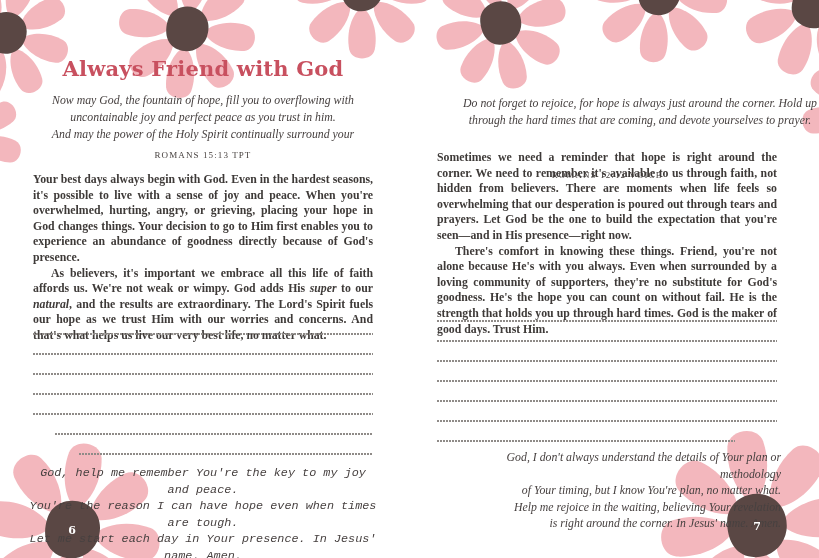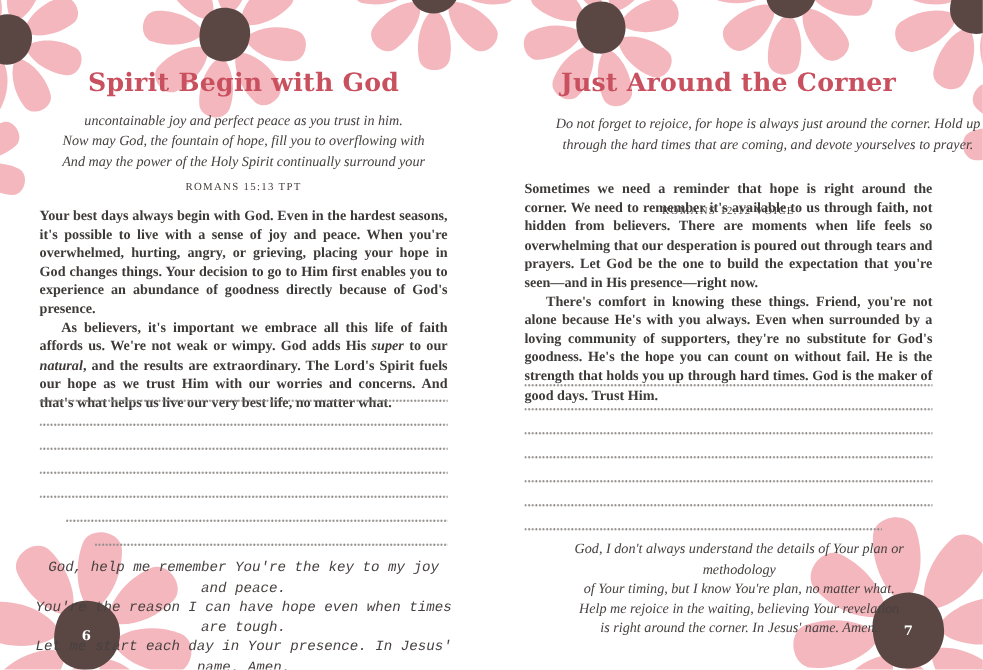--- a/index.html
+++ b/index.html
@@ -76,21 +76,21 @@
   .page-left .journal-line:nth-child(7){margin-left:46px;}
   .page-right .journal-line:nth-child(7){margin-right:42px;}
   .prayer{
     position:absolute;
     font-style:italic;
     font-size:11.8px;
     line-height:16.6px;
     color:#474140;
   }
   .page-left .prayer{top:465px;left:-6px;width:352px;text-align:center;font-family:Liberation Mono, monospace;}
-  .page-right .prayer{top:449px;left:14px;width:330px;text-align:center;}
+  .page-right .prayer{top:449px;left:14px;width:330px;text-align:right;}
   .page-number{
     position:absolute;z-index:3;
     transform:translate(-50%,-50%);
     font-family:"DejaVu Serif", serif;
     font-weight:700;
     font-size:11px;
     color:#ffffff;
   }
   .page-number.n6{left:72px;top:530px;}
   .page-number.n7{left:757px;top:526px;}
@@ -120,25 +120,25 @@
   <use href="#daisy" transform="translate(362,-10) scale(0.85)"></use>
   <use href="#daisy" transform="translate(501,24) scale(0.82) rotate(-14)"></use>
   <use href="#daisy" transform="translate(659,-6) scale(0.85) rotate(6)"></use>
   <use href="#daisy" transform="translate(814,6) scale(0.9) rotate(22)"></use>
   <use href="#daisy" transform="translate(866,112) scale(0.8) rotate(-10)"></use>
   <use href="#daisy" transform="translate(72,531) scale(1.1) rotate(10)"></use>
   <use href="#daisy" transform="translate(757,527) scale(1.2) rotate(-8)"></use>
 </svg>
 
 <div class="page page-left">
-  <div class="title">Spirit Begin with God</div>
+  <div class="title">Always Friend with God</div>
 
   <div class="quote">
+    <div>Now may God, the fountain of hope, fill you to overflowing with</div>
     <div>uncontainable joy and perfect peace as you trust in him.</div>
-    <div>Now may God, the fountain of hope, fill you to overflowing with</div>
     <div>And may the power of the Holy Spirit continually surround your</div>
   </div>
 
   <div class="reference">ROMANS 15:13 TPT</div>
 
   <div class="body-text">
     <p>Your best days always begin with God. Even in the hardest seasons, it's possible to live with a sense of joy and peace. When you're overwhelmed, hurting, angry, or grieving, placing your hope in God changes things. Your decision to go to Him first enables you to experience an abundance of goodness directly because of God's presence.</p>
     <p><span>As believers, it's important we embrace all this life of faith affords us. We're not weak or wimpy. God adds His </span><span class="em">super</span><span> to our </span><span class="em">natural</span><span>, and the results are extraordinary. The Lord's Spirit fuels our hope as we trust Him with our worries and concerns. And that's what helps us live our very best life, no matter what.</span></p>
   </div>
 
@@ -153,21 +153,20 @@
   </div>
 
   <div class="prayer">
     <div>God, help me remember You're the key to my joy and peace.</div>
     <div>You're the reason I can have hope even when times are tough.</div>
     <div>Let me start each day in Your presence. In Jesus' name. Amen.</div>
   </div>
 </div>
 
 <div class="page page-right">
-  <div class="title">Just Around the Corner</div>
 
   <div class="quote">
     <div>Do not forget to rejoice, for hope is always just around the corner. Hold up</div>
     <div>through the hard times that are coming, and devote yourselves to prayer.</div>
   </div>
 
   <div class="reference">ROMANS 12:12 VOICE</div>
 
   <div class="body-text">
     <p>Sometimes we need a reminder that hope is right around the corner. We need to remember it's available to us through faith, not hidden from believers. There are moments when life feels so overwhelming that our desperation is poured out through tears and prayers. Let God be the one to build the expectation that you're seen—and in His presence—right now.</p>

